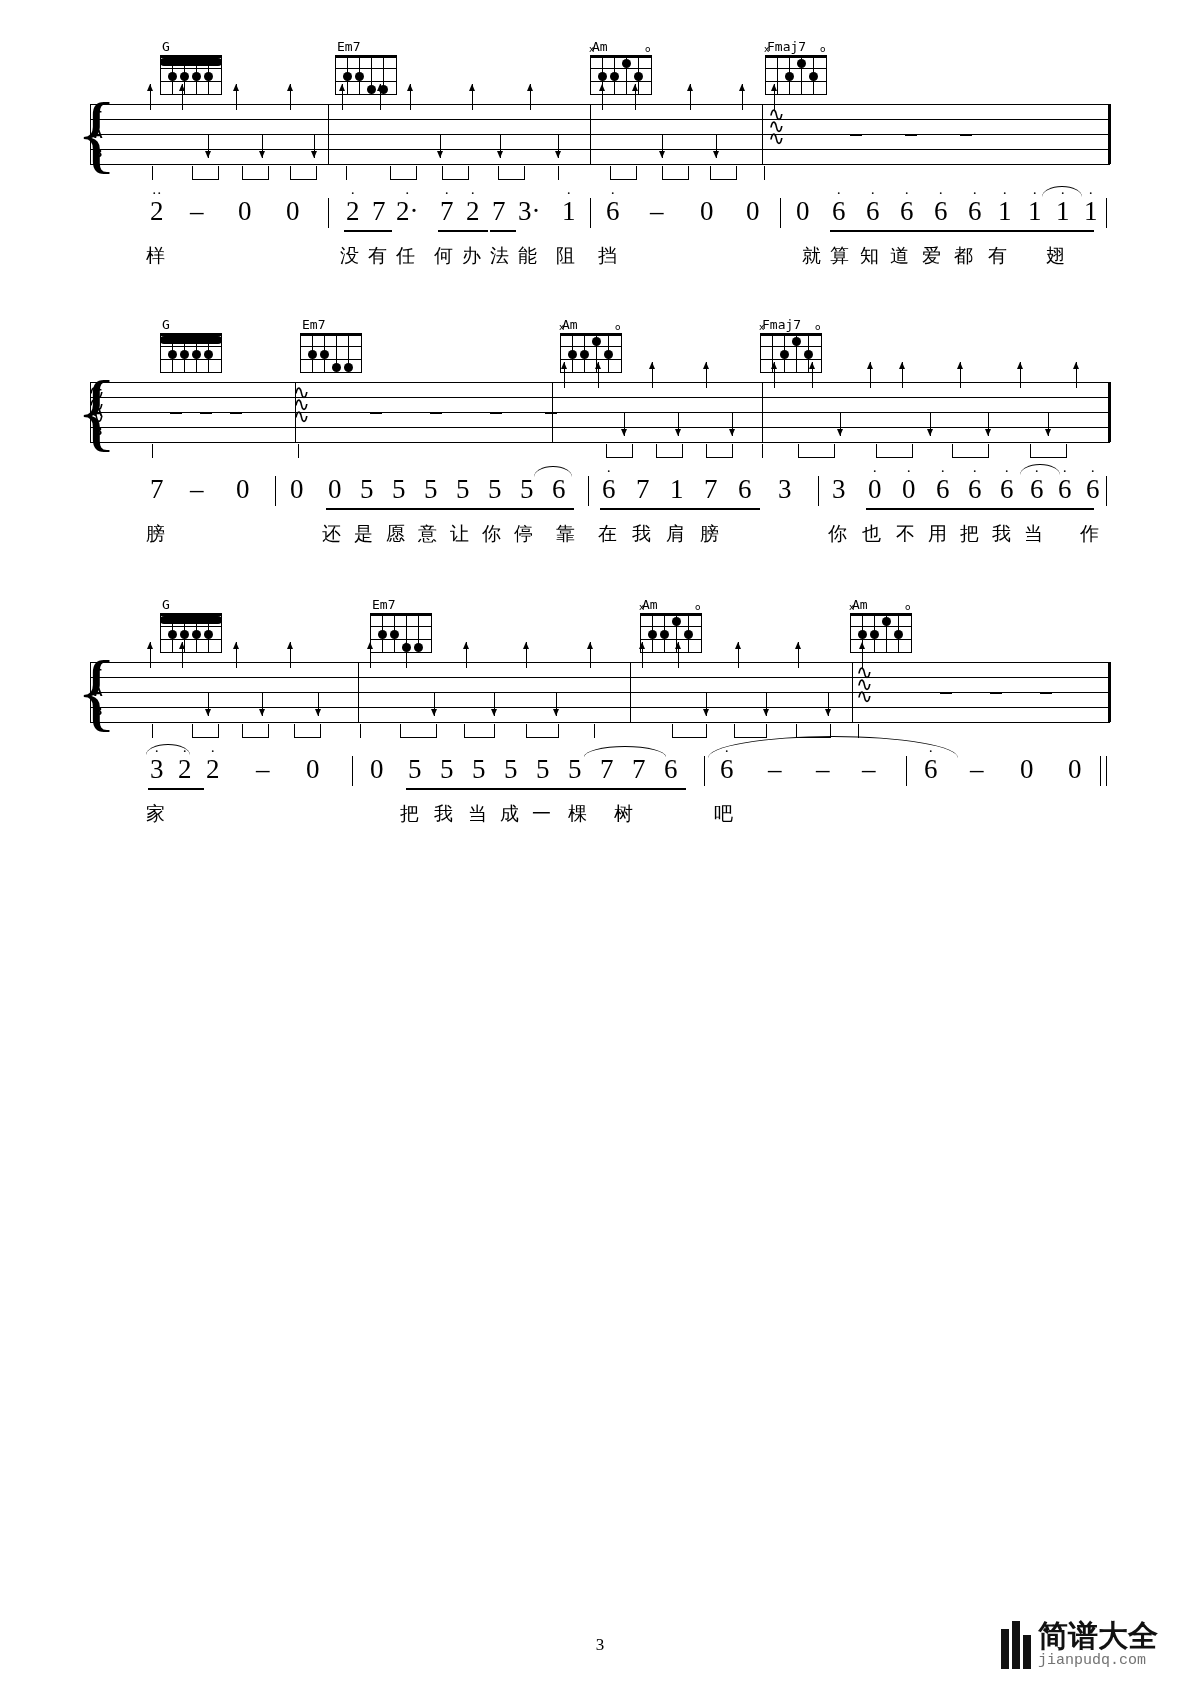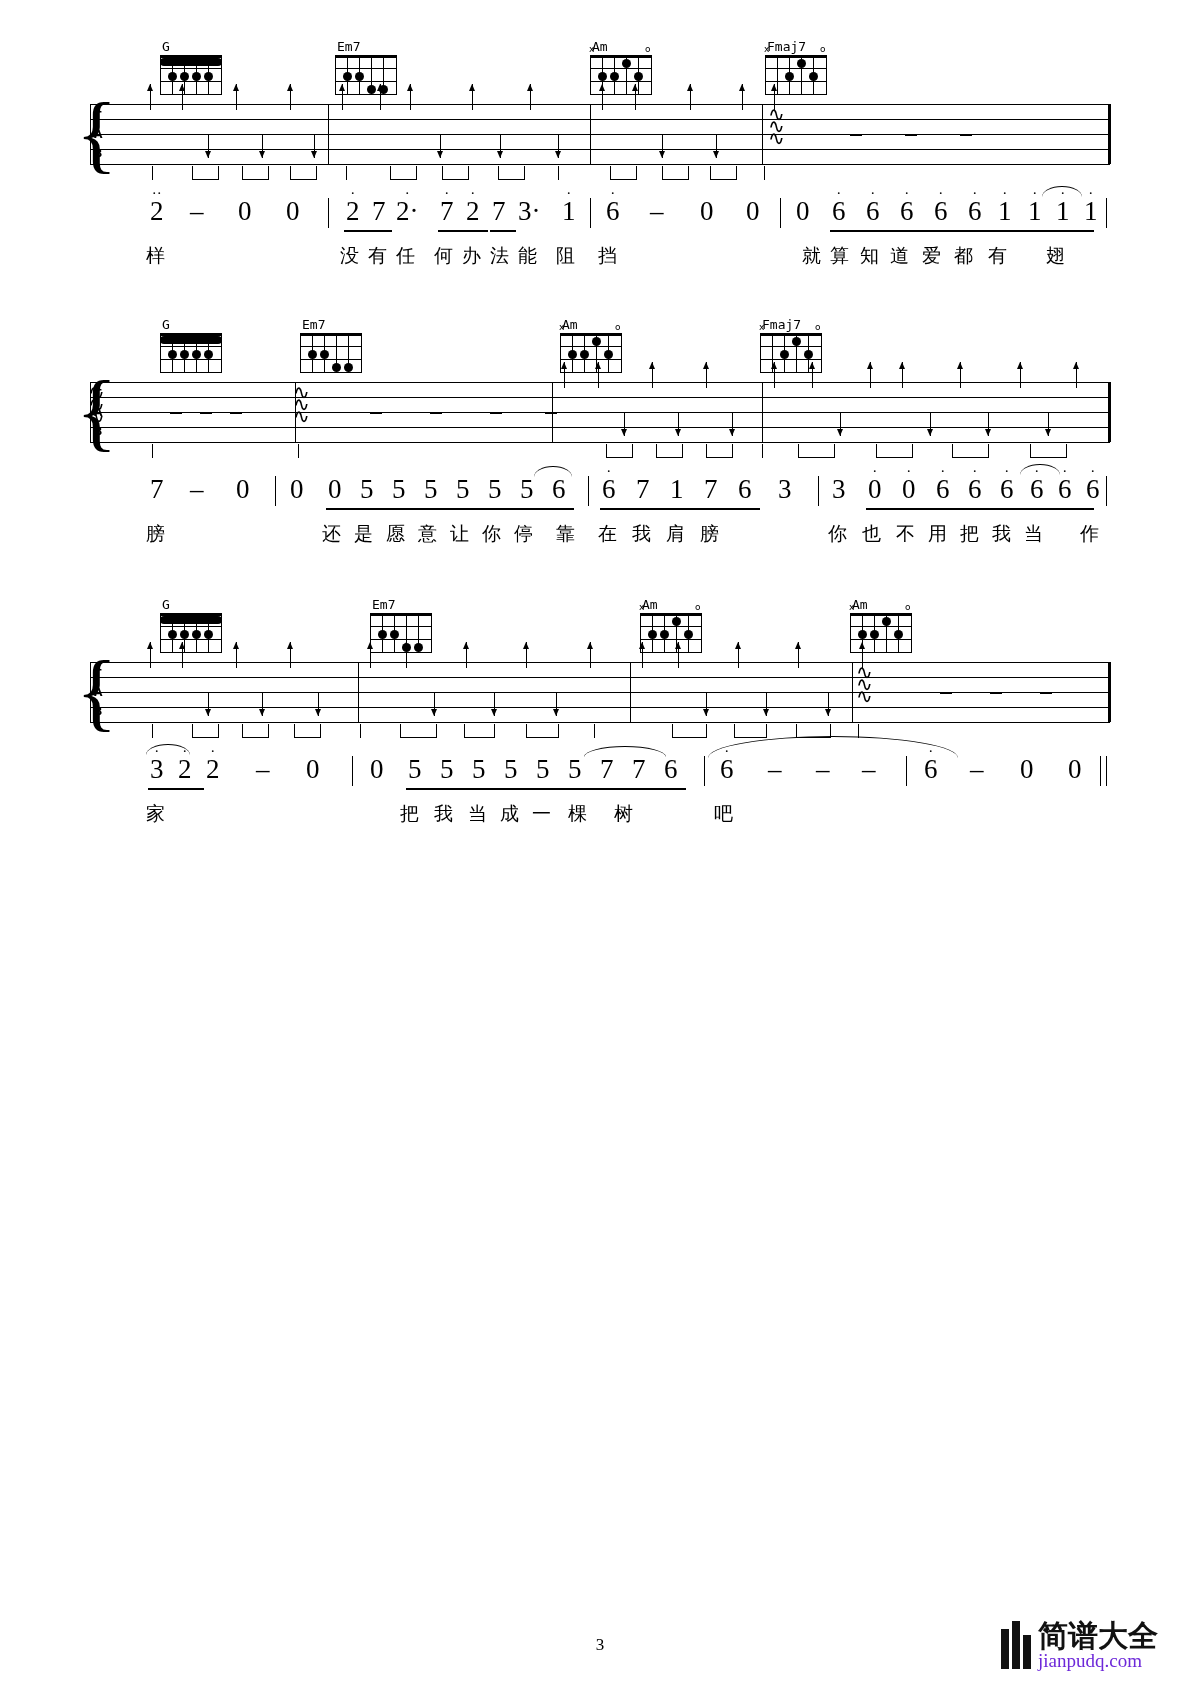--- a/index.html
+++ b/index.html
@@ -126,22 +126,22 @@
     display: flex; align-items: flex-end; gap: 7px;
   }
   .logo-bars { display: flex; gap: 3px; align-items: flex-end; }
   .logo-bars i { display: block; width: 8px; background: #111; }
   .logo-text { display: flex; flex-direction: column; align-items: flex-start; }
   .logo-title {
     font-size: 30px; line-height: 32px; font-weight: bold;
     font-family: "DejaVu Sans", sans-serif; color: #111;
   }
   .logo-url {
-    font-size: 19px; line-height: 17px; color: #6d28d9;
-    font-family: Liberation Serif, serif;
+    font-size: 15px; line-height: 17px; color: #737373;
+    font-family: Liberation Mono, monospace;
   }
 </style>
 </head>
 <body>
 
 <div class="sheet">
 
   <div class="system sys1">
 
     <div class="chords">

